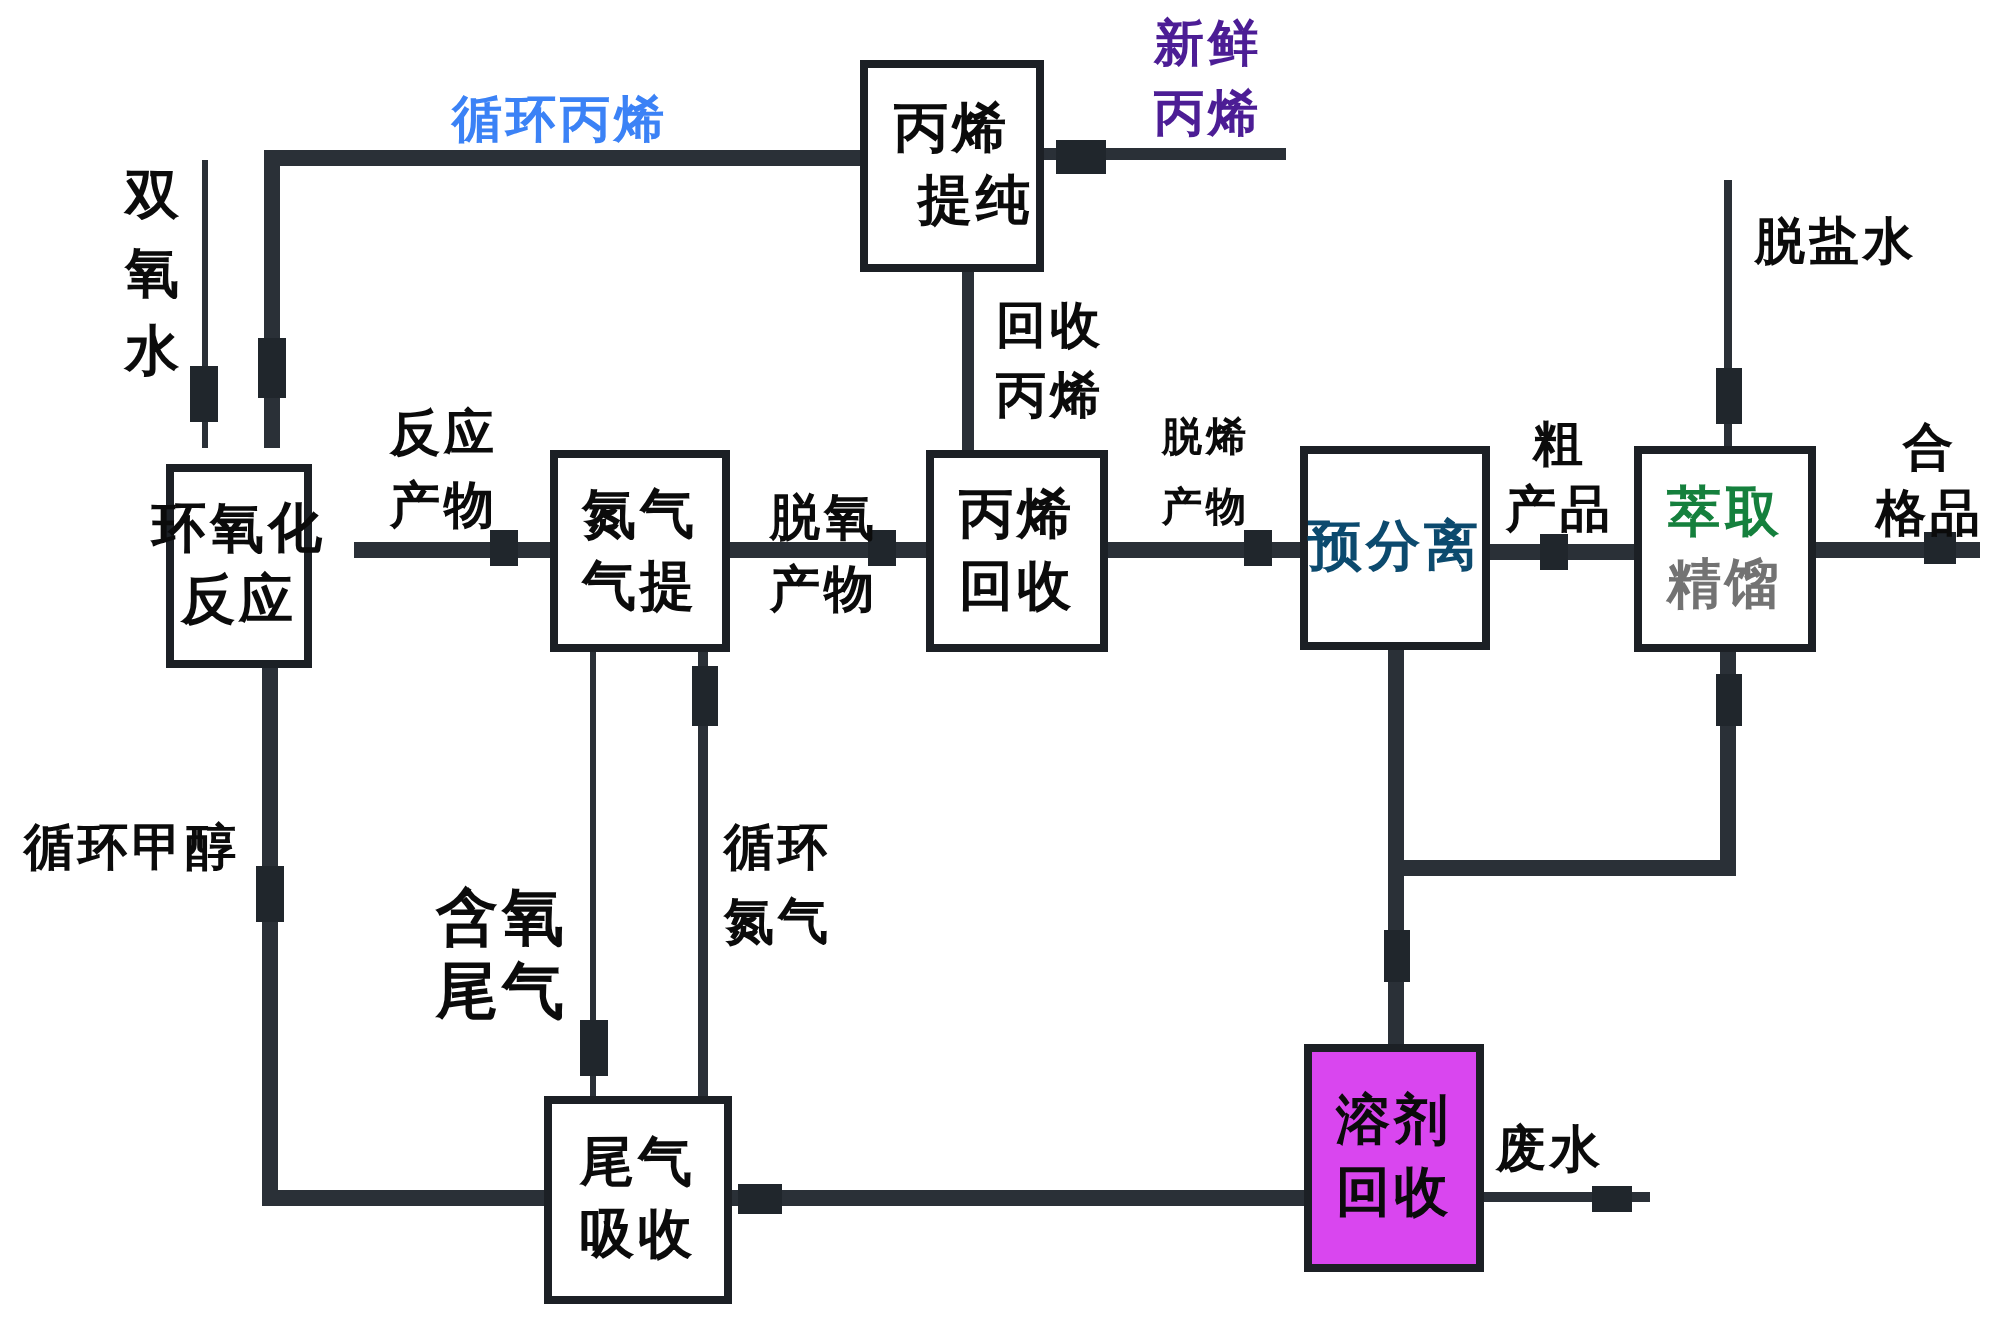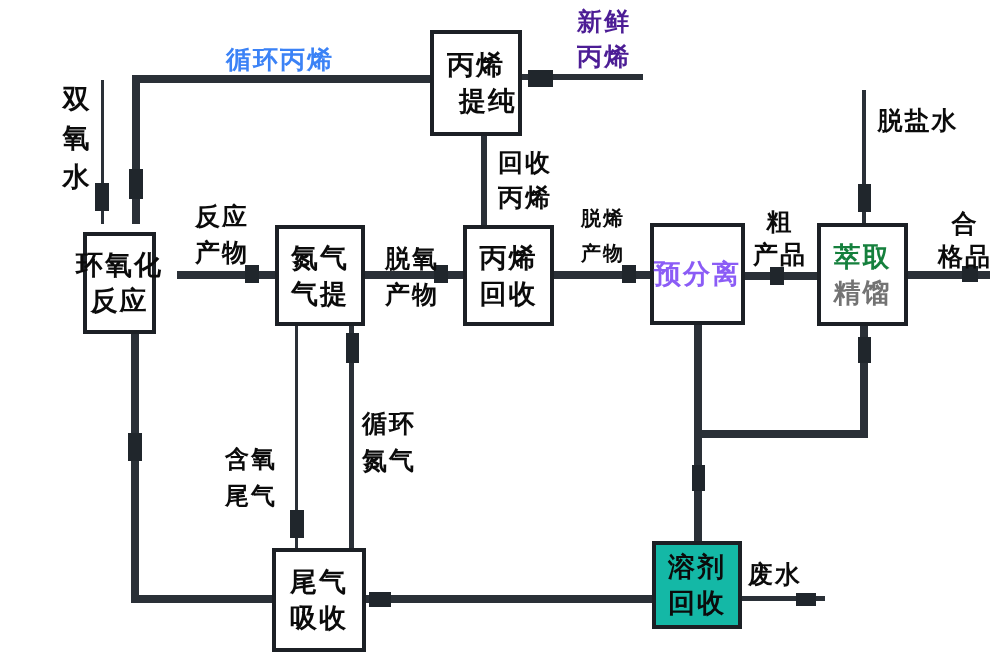--- a/index.html
+++ b/index.html
@@ -62,31 +62,31 @@
     </div>
     <div class="box" style="left: 275px; top: 225px; width: 90px; height: 101px; border-color: rgb(28, 32, 37); background: rgb(255, 255, 255);">
       <div class="box-line" style="color: rgb(11, 11, 11);">氮气</div>
       <div class="box-line" style="color: rgb(11, 11, 11); text-align: right;">气提</div>
     </div>
     <div class="box" style="left: 463px; top: 225px; width: 91px; height: 101px; border-color: rgb(28, 32, 37); background: rgb(255, 255, 255);">
       <div class="box-line" style="color: rgb(11, 11, 11);">丙烯</div>
       <div class="box-line" style="color: rgb(11, 11, 11);">回收</div>
     </div>
     <div class="box" style="left: 650px; top: 223px; width: 95px; height: 102px; border-color: rgb(28, 32, 37); background: rgb(255, 255, 255);">
-      <div class="box-line" style="color: #8b5cf6;">预分离</div>
+      <div class="box-line" style="color: #0c4a6e;">预分离</div>
     </div>
     <div class="box" style="left: 817px; top: 223px; width: 91px; height: 103px; border-color: rgb(28, 32, 37); background: rgb(255, 255, 255);">
       <div class="box-line" style="color: #15803d;">萃取</div>
       <div class="box-line" style="color: #737373;">精馏</div>
     </div>
     <div class="box" style="left: 272px; top: 548px; width: 94px; height: 104px; border-color: rgb(28, 32, 37); background: rgb(255, 255, 255);">
       <div class="box-line" style="color: rgb(11, 11, 11);">尾气</div>
       <div class="box-line" style="color: rgb(11, 11, 11);">吸收</div>
     </div>
-    <div class="box" style="left: 652px; top: 541px; width: 90px; height: 88px; border-color: rgb(28, 32, 37); background: #14b8a6;">
+    <div class="box" style="left: 652px; top: 522px; width: 90px; height: 114px; border-color: rgb(28, 32, 37); background: #d946ef;">
       <div class="box-line" style="color: rgb(11, 11, 11);">溶剂</div>
       <div class="box-line" style="color: rgb(11, 11, 11);">回收</div>
     </div>
     <div class="marker" style="left: 95px; top: 183px; width: 14px; height: 28px; background: rgb(32, 38, 44);"></div>
     <div class="marker" style="left: 129px; top: 169px; width: 14px; height: 30px; background: rgb(32, 38, 44);"></div>
     <div class="marker" style="left: 245px; top: 265px; width: 14px; height: 18px; background: rgb(32, 38, 44);"></div>
     <div class="marker" style="left: 434px; top: 265px; width: 14px; height: 18px; background: rgb(32, 38, 44);"></div>
     <div class="marker" style="left: 622px; top: 265px; width: 14px; height: 18px; background: rgb(32, 38, 44);"></div>
     <div class="marker" style="left: 770px; top: 267px; width: 14px; height: 18px; background: rgb(32, 38, 44);"></div>
     <div class="marker" style="left: 962px; top: 266px; width: 16px; height: 16px; background: rgb(32, 38, 44);"></div>
@@ -131,21 +131,24 @@
       <div>粗</div>
       <div>产品</div>
     </div>
     <div class="label" style="left: 965px; top: 240px; font-size: 25px; line-height: 33px; color: rgb(11, 11, 11);">
       <div>合</div>
       <div>格品</div>
     </div>
     <div class="label" style="left: 918px; top: 121px; font-size: 25px; line-height: 30px; color: rgb(11, 11, 11);">
       <div>脱盐水</div>
     </div>
-    <div class="label" style="left: 251px; top: 478px; font-size: 24px; line-height: 37px; color: rgb(11, 11, 11);">
+    <div class="label" style="left: 66px; top: 424px; font-size: 25px; line-height: 30px; color: rgb(11, 11, 11);">
+      <div>循环甲醇</div>
+    </div>
+    <div class="label" style="left: 251px; top: 478px; font-size: 31px; line-height: 37px; color: rgb(11, 11, 11);">
       <div>含氧</div>
       <div>尾气</div>
     </div>
     <div class="label" style="left: 389px; top: 442px; font-size: 25px; line-height: 37px; color: rgb(11, 11, 11);">
       <div>循环</div>
       <div>氮气</div>
     </div>
     <div class="label" style="left: 775px; top: 575px; font-size: 25px; line-height: 30px; color: rgb(11, 11, 11);">
       <div>废水</div>
     </div>

